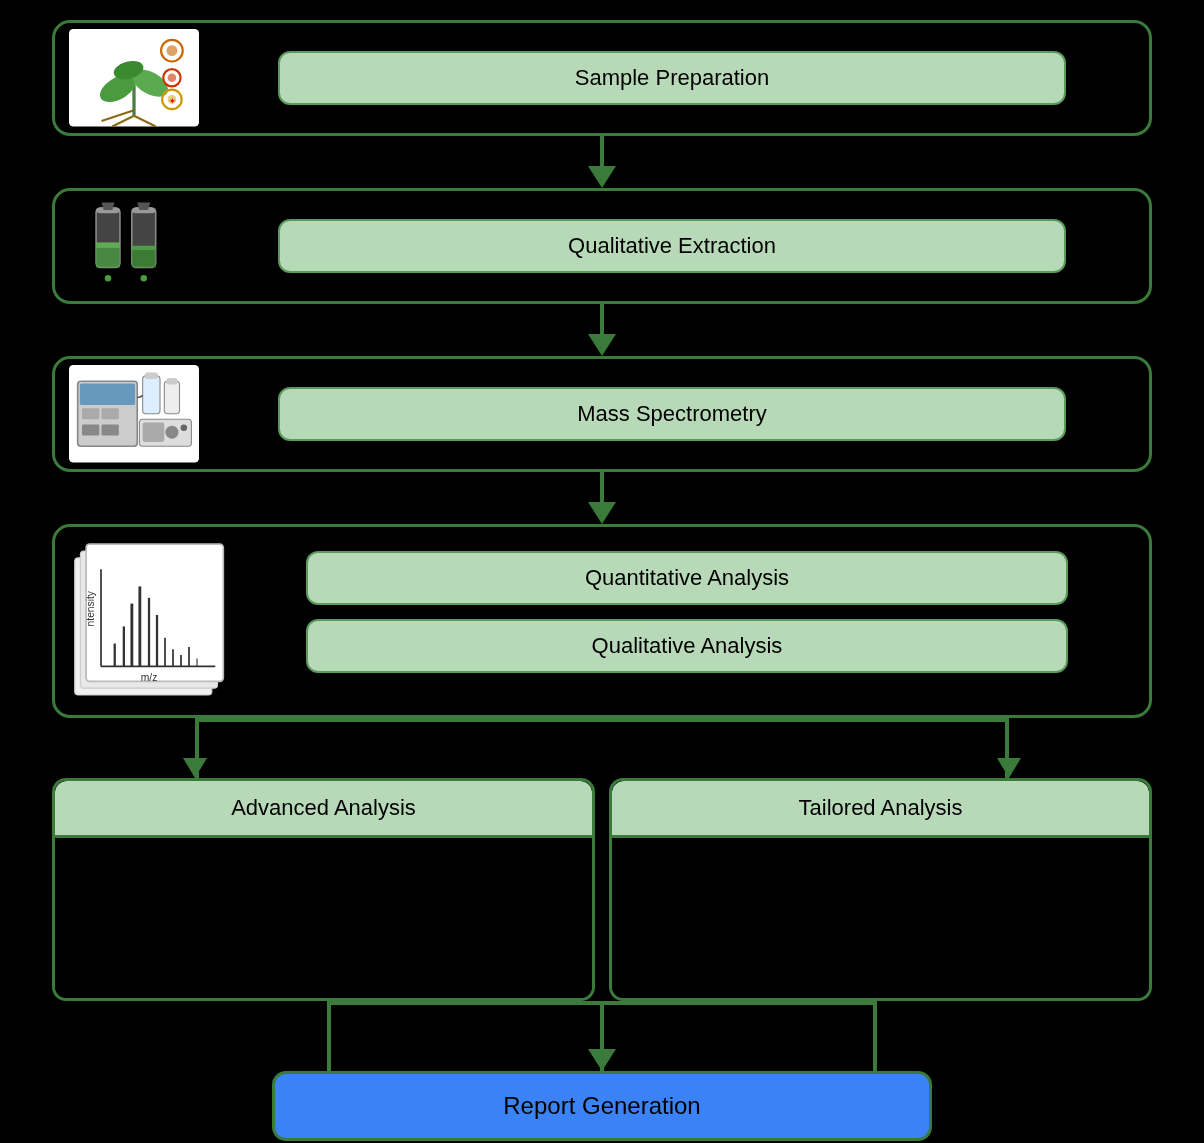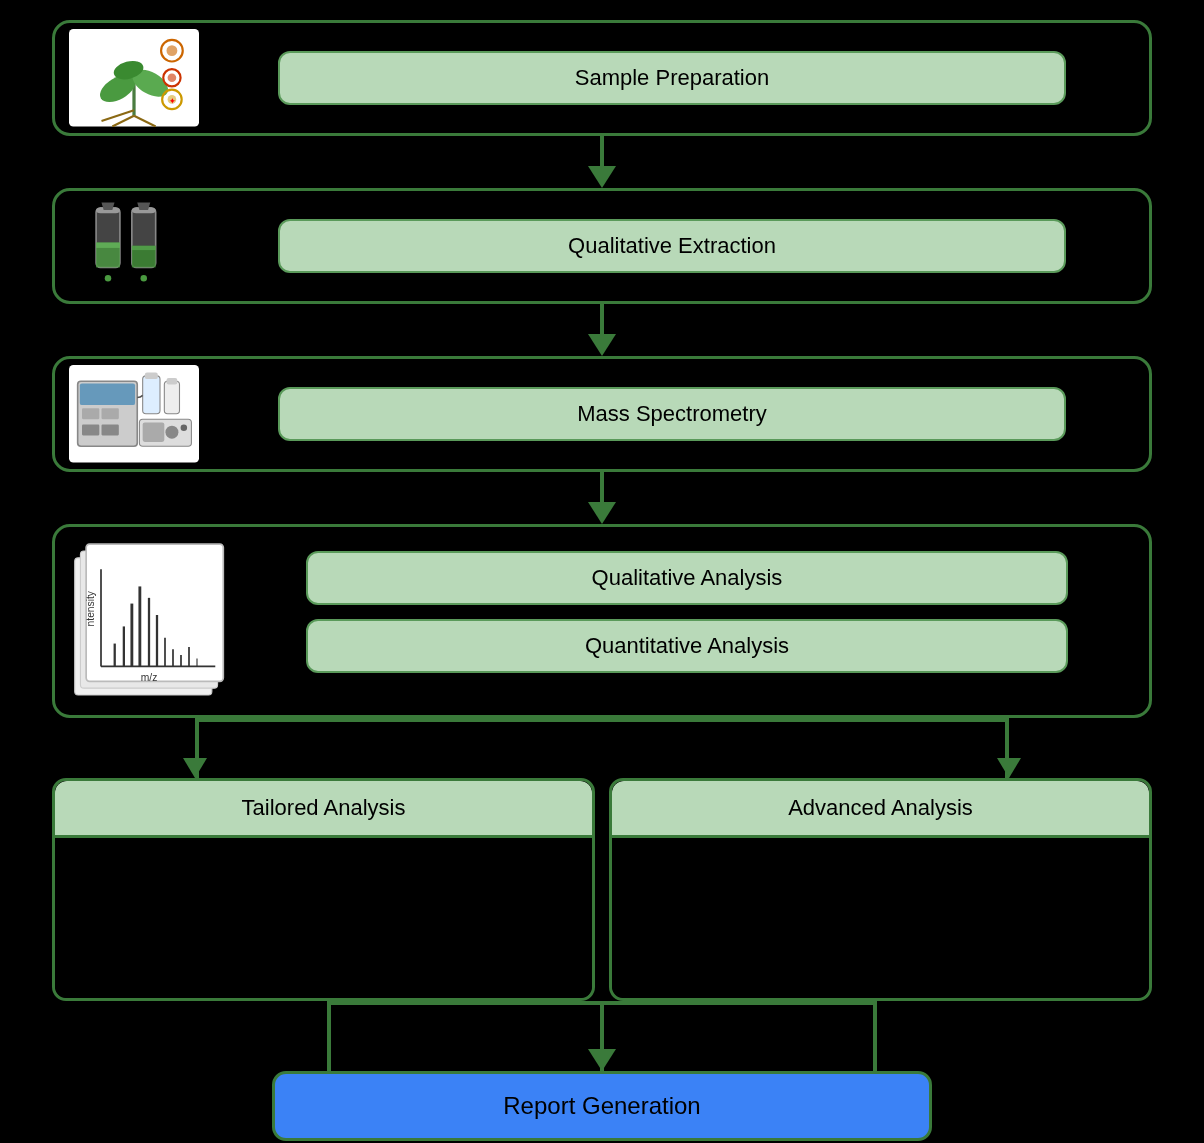--- a/index.html
+++ b/index.html
@@ -277,51 +277,51 @@
         <line x1="91" y1="115" x2="91" y2="100" stroke="#333" stroke-width="1.5"></line>
         <line x1="98" y1="115" x2="98" y2="105" stroke="#333" stroke-width="1.5"></line>
         <line x1="105" y1="115" x2="105" y2="98" stroke="#333" stroke-width="1.5"></line>
         <line x1="112" y1="115" x2="112" y2="108" stroke="#333" stroke-width="1"></line>
 
         <text x="22" y="80" font-size="9" fill="#333" transform="rotate(-90 22 80)">ntensity</text>
         <text x="70" y="128" font-size="9" fill="#333" text-anchor="middle">m/z</text>
       </svg>
     </div>
     <div class="step-content-double" style="flex: 1; display: flex; flex-direction: column; gap: 14px; align-items: center; justify-content: center; padding: 10px 0;">
+      <div class="step-label">Quantitative Analysis</div>
       <div class="step-label">Qualitative Analysis</div>
-      <div class="step-label">Quantitative Analysis</div>
     </div>
   </div>
 
   <div style="width:100%; position:relative; height:60px; margin-top:0;">
 
     <div style="position:absolute; top:0; left:13%; right:13%; height:4px; background:#3a7a3a;"></div>
 
     <div style="position:absolute; top:0; left:50%; transform:translateX(-50%); width:4px; height:0; background:#3a7a3a;"></div>
 
     <div style="position:absolute; top:0; left:13%; width:4px; height:60px; background:#3a7a3a;"></div>
 
     <div style="position:absolute; top:0; right:13%; width:4px; height:60px; background:#3a7a3a;"></div>
 
     <div style="position:absolute; bottom:0; left:calc(13% - 12px); width:0; height:0; border-left:12px solid transparent; border-right:12px solid transparent; border-top:20px solid #3a7a3a;"></div>
 
     <div style="position:absolute; bottom:0; right:calc(13% - 12px); width:0; height:0; border-left:12px solid transparent; border-right:12px solid transparent; border-top:20px solid #3a7a3a;"></div>
   </div>
 
   <div class="split-row">
+
+    <div class="split-box">
+      <div class="split-header">Advanced Analysis</div>
+      <div class="split-body"></div>
+    </div>
 
     <div class="split-box">
       <div class="split-header">Tailored Analysis</div>
       <div class="split-body"></div>
     </div>
-
-    <div class="split-box">
-      <div class="split-header">Advanced Analysis</div>
-      <div class="split-body"></div>
-    </div>
   </div>
 
   <div style="width:100%; position:relative; height:70px;">
 
     <div style="position:absolute; top:0; left:25%; right:25%; height:4px; background:#3a7a3a;"></div>
 
     <div style="position:absolute; top:0; left:25%; width:4px; height:70px; background:#3a7a3a;"></div>
 
     <div style="position:absolute; top:0; right:25%; width:4px; height:70px; background:#3a7a3a;"></div>
 

